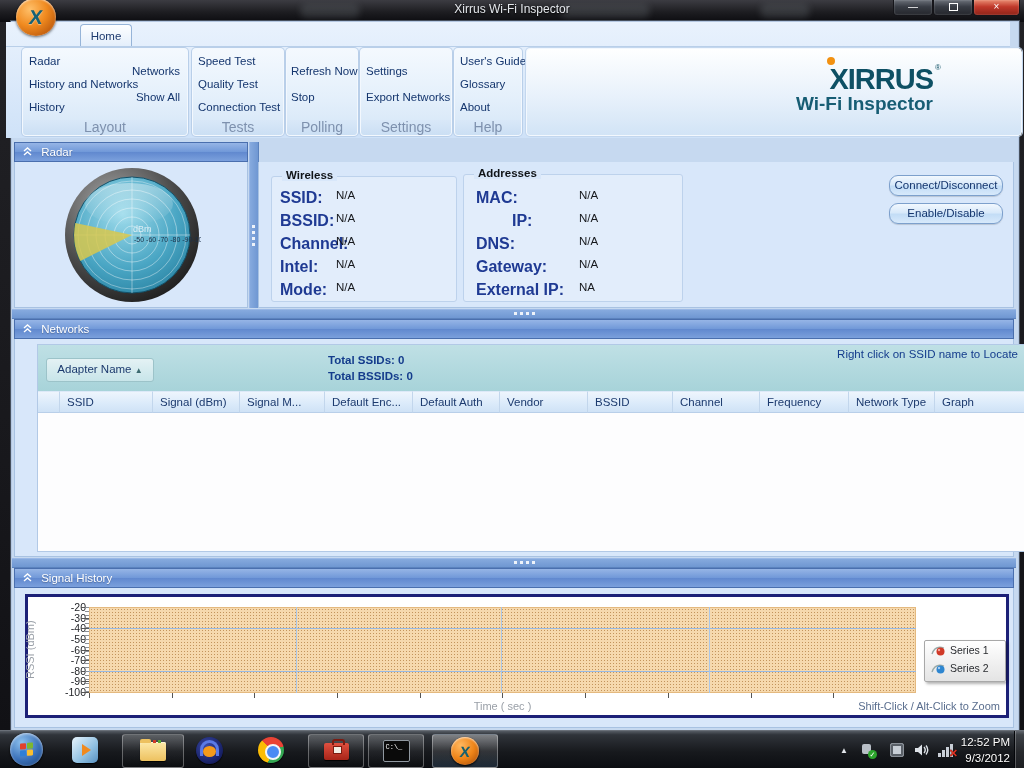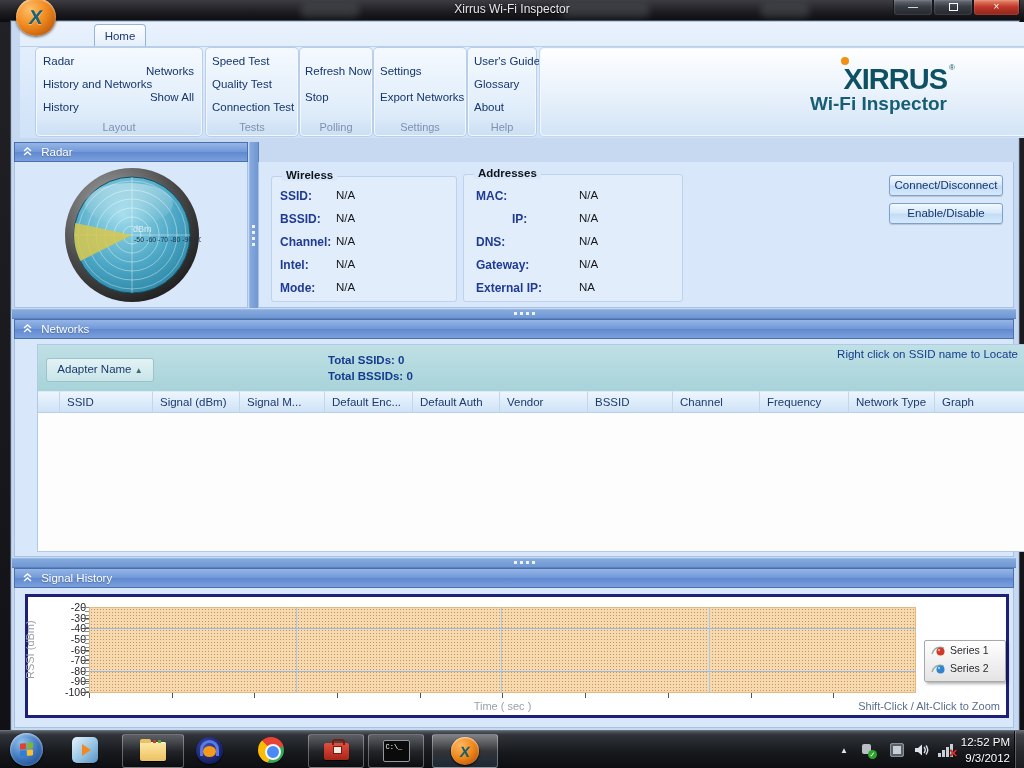--- a/index.html
+++ b/index.html
@@ -15,35 +15,35 @@
     text-shadow:0 1px 2px #000;}
   .winbtn{top:0;height:15px;border:1px solid #15151a;border-top:none;border-radius:0 0 4px 4px;
     background:linear-gradient(180deg,#6a6f78 0%,#383c44 45%,#24262c 100%);color:#fff;
     font-size:10px;line-height:13px;text-align:center;box-shadow:inset 0 0 2px rgba(255,255,255,0.35);cursor:default;}
   .winbtn.close{background:linear-gradient(180deg,#e98a70 0%,#c0392b 45%,#8e2318 100%);}
   .maxglyph{width:7px;height:6px;border:1px solid #fff;margin:3px auto 0;}
 
   
   .winframe{left:10px;top:20px;width:1008px;height:710px;background:#c6d9f0;
     border:1px solid #46505e;box-shadow:0 0 0 1px rgba(150,170,200,0.35) inset;}
-  .ribbon{left:20px;top:22px;width:1004px;height:116px;
+  .ribbon{left:6px;top:22px;width:1004px;height:116px;
     background:linear-gradient(180deg,#e9f2fd 0%,#d9e8fa 60%,#cfe2f8 100%);}
   .orb{left:16px;top:-2px;width:40px;height:38px;border-radius:50%;
     background:radial-gradient(circle at 35% 30%,#ffc06a 0%,#f08a1f 45%,#b9560b 85%,#8a3c06 100%);
     box-shadow:0 1px 3px rgba(0,0,0,0.6),inset 0 1px 2px rgba(255,255,255,0.7);z-index:6;}
   .orb-x{width:40px;height:38px;line-height:38px;text-align:center;font-weight:bold;font-size:20px;
     color:#176276;text-shadow:0 1px 1px rgba(255,255,255,0.4);transform:skewX(-8deg);}
   .hometab{left:74px;top:2px;width:50px;height:22px;border:1px solid #96b4d8;border-bottom:none;
     border-radius:4px 4px 0 0;background:linear-gradient(180deg,#fdfeff 0%,#e3eefb 100%);
     font-size:11.5px;color:#1e3a6e;text-align:center;line-height:22px;}
   .tabline{left:0px;top:24px;width:1004px;height:1px;background:#b9cfe9;}
   .rgroup{top:26px;height:86px;border:1px solid #f3f8fe;border-radius:4px;
     background:linear-gradient(180deg,#f4f9fe 0%,#e3effb 60%,#d5e6f7 100%);
     box-shadow:0 0 0 1px #b9cfe9;}
-  .rgroup-label{position:absolute;left:0;bottom:0;width:100%;height:15px;font-size:11px;color:#7e91ae;
+  .rgroup-label{position:absolute;left:0;bottom:0;width:100%;height:15px;font-size:14px;color:#7e91ae;
     text-align:center;line-height:15px;background:linear-gradient(180deg,#d9e8f8,#cbdff4);border-radius:0 0 4px 4px;}
   .ritem{position:absolute;font-size:11.5px;color:#15366e;white-space:nowrap;cursor:default;}
   .brandpanel{left:520px;top:26px;width:494px;height:86px;border:1px solid #f3f8fe;border-radius:4px;
     background:linear-gradient(180deg,#feffff 0%,#e8f1fb 55%,#d2e4f6 100%);box-shadow:0 0 0 1px #c3d7ee;}
   .brand-name{position:absolute;right:88px;top:14px;font-size:29px;font-weight:bold;letter-spacing:-1px;
     color:#0e5064;}
   .brand-reg{position:absolute;right:80px;top:14px;font-size:8px;color:#0e5064;}
   .brand-dot{position:absolute;right:186px;top:8px;width:8px;height:8px;border-radius:50%;background:#f29111;}
   .brand-sub{position:absolute;right:88px;top:44px;font-size:19px;font-weight:bold;color:#175d74;}
 
@@ -59,23 +59,23 @@
   .dots-h i{width:3px;height:3px;background:#eef3fa;display:block;}
   .splitter-v{width:8px;background:linear-gradient(90deg,#86aade,#6f97d2);border-left:1px solid #9ab8e6;
     border-right:1px solid #5b82bd;}
   .dots-v{position:absolute;top:50%;left:2px;display:flex;flex-direction:column;gap:3px;}
   .dots-v i{width:3px;height:3px;background:#eef3fa;display:block;}
 
   
   .fset{border:1px solid #bdd2ec;border-radius:3px;background:#e2edfb;}
   .fset-legend{position:absolute;top:-8px;left:10px;padding:0 4px;background:#d8e7fa;
     font-size:11.5px;font-weight:bold;color:#101418;}
-  .frow-label{position:absolute;font-size:12px;font-weight:bold;color:#1f3a93;text-align:center;}
+  .frow-label{position:absolute;font-size:16px;font-weight:bold;color:#1f3a93;text-align:center;}
   .frow-value{position:absolute;font-size:11.5px;color:#16181c;}
-  .btn-blue{width:114px;height:21px;border:1px solid #7da0cc;border-radius:3px;box-sizing:border-box;
+  .btn-blue{width:114px;height:21px;border:1px solid #7da0cc;border-radius:9px;box-sizing:border-box;
     background:linear-gradient(180deg,#f2f8fe 0%,#d8e9fa 45%,#c3ddf6 55%,#d7e9fb 100%);
     font-size:11.5px;color:#15366e;text-align:center;line-height:19px;cursor:default;
     box-shadow:0 1px 1px rgba(0,0,0,0.15);}
 
   
   .net-inner{left:22px;top:26px;width:988px;height:206px;border:1px solid #b2c9e6;background:#fff;}
   .tealbar{left:0;top:0;width:100%;height:46px;background:linear-gradient(180deg,#bfe0e5 0%,#a7d3d9 100%);}
   .adapterbtn{left:8px;top:13px;width:106px;height:22px;border:1px solid #9cc3c9;border-radius:3px;
     background:linear-gradient(180deg,#e4f2f4 0%,#c8e5e9 100%);font-size:11.5px;color:#1c3a6e;
     line-height:21px;text-align:center;cursor:default;}

